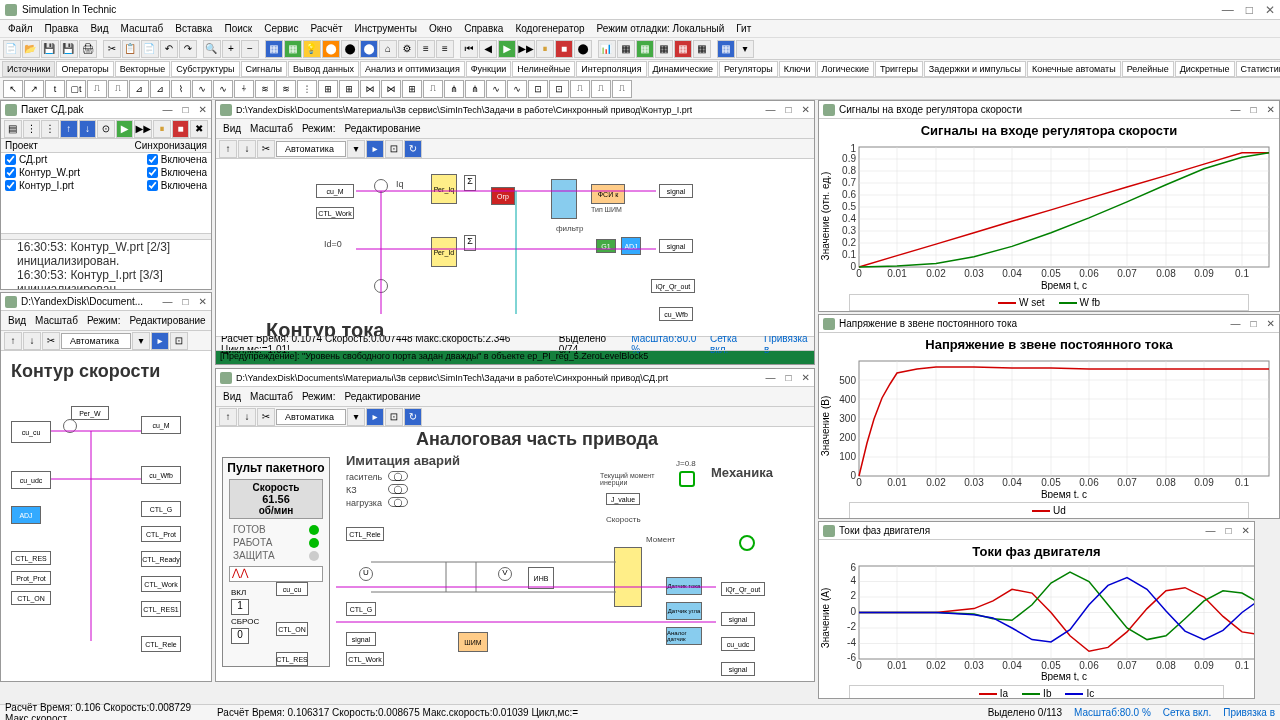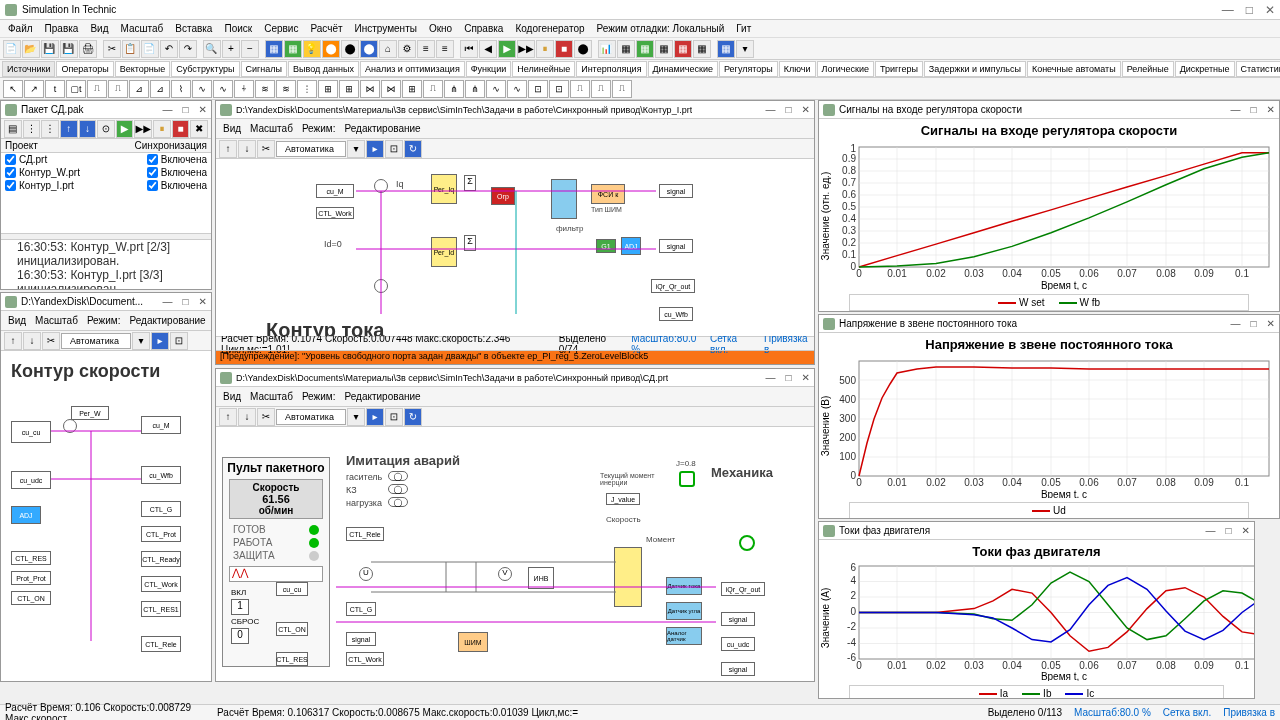--- a/index.html
+++ b/index.html
@@ -15,21 +15,21 @@
 .tbtn.col-g { background: #4a4; color: #fff; }
 .tbtn.col-r { background: #c33; color: #fff; }
 .tbtn.col-b { background: #36c; color: #fff; }
 .tbtn.col-y { background: #fc3; }
 .tbtn.col-o { background: #f80; color: #fff; }
 .tabbar { height: 18px; background: #f5f5f5; display: flex; align-items: center; padding: 0 2px; border-bottom: 1px solid #ccc; }
 .tabbar span { padding: 2px 4px; border: 1px solid #ccc; background: #fff; cursor: pointer; font-size: 9px; margin-right: 1px; white-space: nowrap; }
 .iconrow { height: 22px; background: #f5f5f5; display: flex; align-items: center; padding: 0 3px; gap: 1px; border-bottom: 1px solid #ccc; }
 .ibtn { width: 20px; height: 18px; background: #fff; border: 1px solid #aaa; cursor: pointer; display: flex; align-items: center; justify-content: center; font-size: 9px; }
 .workarea { position: relative; height: 600px; }
-.panel { position: absolute; background: #f97316; border: 1px solid #999; display: flex; flex-direction: column; }
+.panel { position: absolute; background: #15803d; border: 1px solid #999; display: flex; flex-direction: column; }
 .panel-title { height: 18px; background: #fff; border-bottom: 1px solid #ccc; display: flex; align-items: center; padding: 0 4px; }
 .panel-title .picon { width: 12px; height: 12px; background: #8a8; margin-right: 4px; border-radius: 2px; }
 .panel-title .pcontrols { margin-left: auto; display: flex; gap: 10px; font-size: 11px; cursor: pointer; color: #555; }
 .panel-tb { height: 20px; background: #f5f5f5; border-bottom: 1px solid #ccc; display: flex; align-items: center; padding: 0 3px; gap: 1px; }
 .panel-body { flex: 1; overflow: hidden; position: relative; background: #fff; }
 .chk { display: flex; align-items: center; gap: 3px; padding: 1px 0; }
 .chk input { width: 11px; height: 11px; }
 .statusbar { height: 16px; background: #f5f5f5; border-top: 1px solid #ccc; display: flex; align-items: center; padding: 0 5px; gap: 12px; font-size: 9px; }
 .chart-title { text-align: center; font-weight: bold; font-size: 13px; padding: 4px 0; }
 .legend { display: flex; justify-content: center; gap: 14px; padding: 2px; border: 1px solid #ccc; margin: 2px 30px; font-size: 9px; }
@@ -378,20 +378,21 @@
     <div class="tbtn">↑</div>
     <div class="tbtn">↓</div>
     <div class="tbtn">✂</div>
     <input class="dropdown" value="Автоматика" style="">
     <div class="tbtn">▾</div>
     <div class="tbtn col-b">▸</div>
     <div class="tbtn">⊡</div>
     <div class="tbtn col-b">↻</div>
   </div>
   <div class="panel-body grid-dots">
+    <div class="diagram-label" style="left:200px;top:2px;font-size:18px">Аналоговая часть привода</div>
     <div class="block-label" style="left:130px;top:26px;font-size:13px;font-weight:bold">Имитация аварий</div>
     <div class="block-label" style="left:495px;top:38px;font-size:13px;font-weight:bold">Механика</div>
 
     <div class="pult" style="left:6px;top:30px;width:108px;height:210px">
       <div class="pult-title" style="line-height:1.1">Пульт пакетного</div>
       <div style="background:#ddd;border:1px solid #999;margin:4px 2px;padding:2px;text-align:center">
         <div style="font-weight:bold;font-size:10px">Скорость</div>
         <div style="font-weight:bold;font-size:11px">61.56</div>
         <div style="font-weight:bold;font-size:10px">об/мин</div>
       </div>

